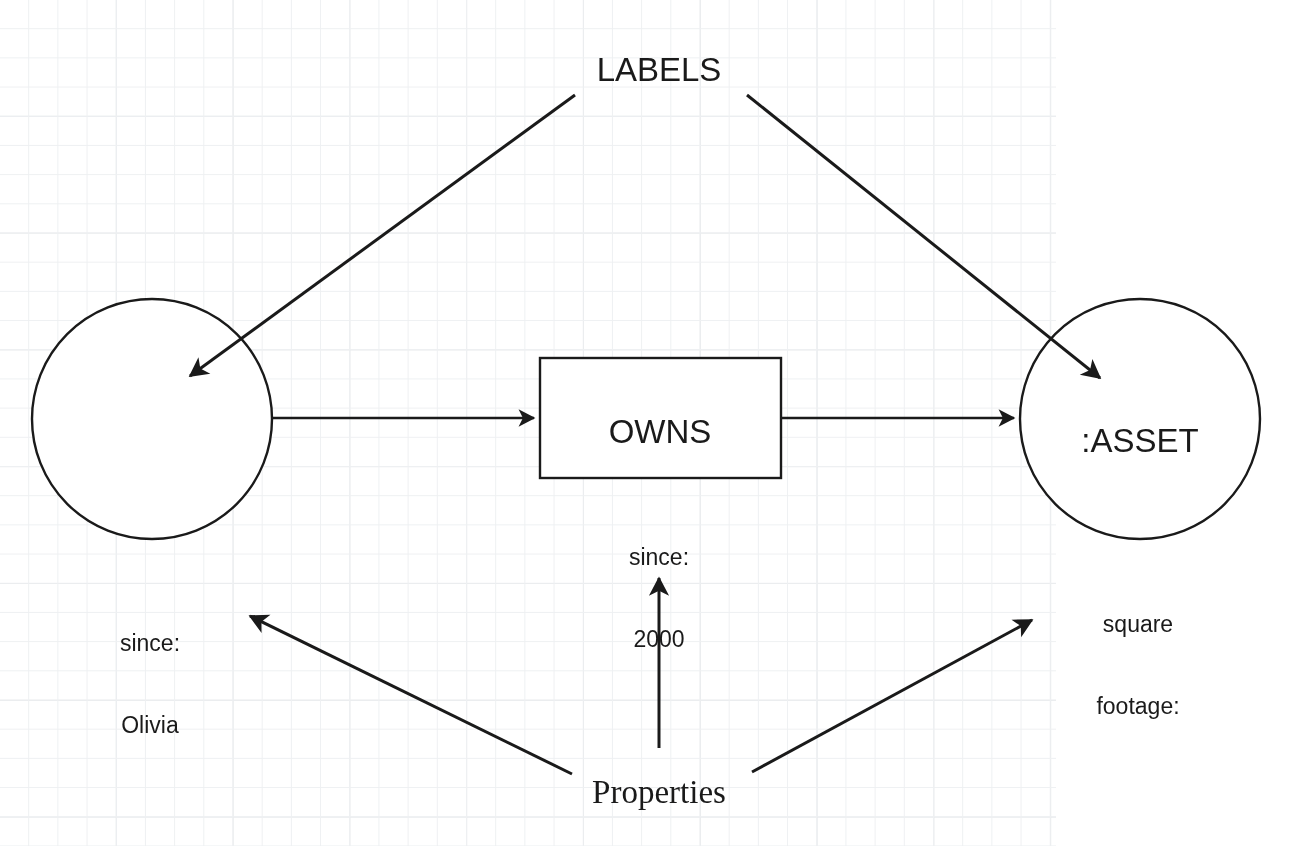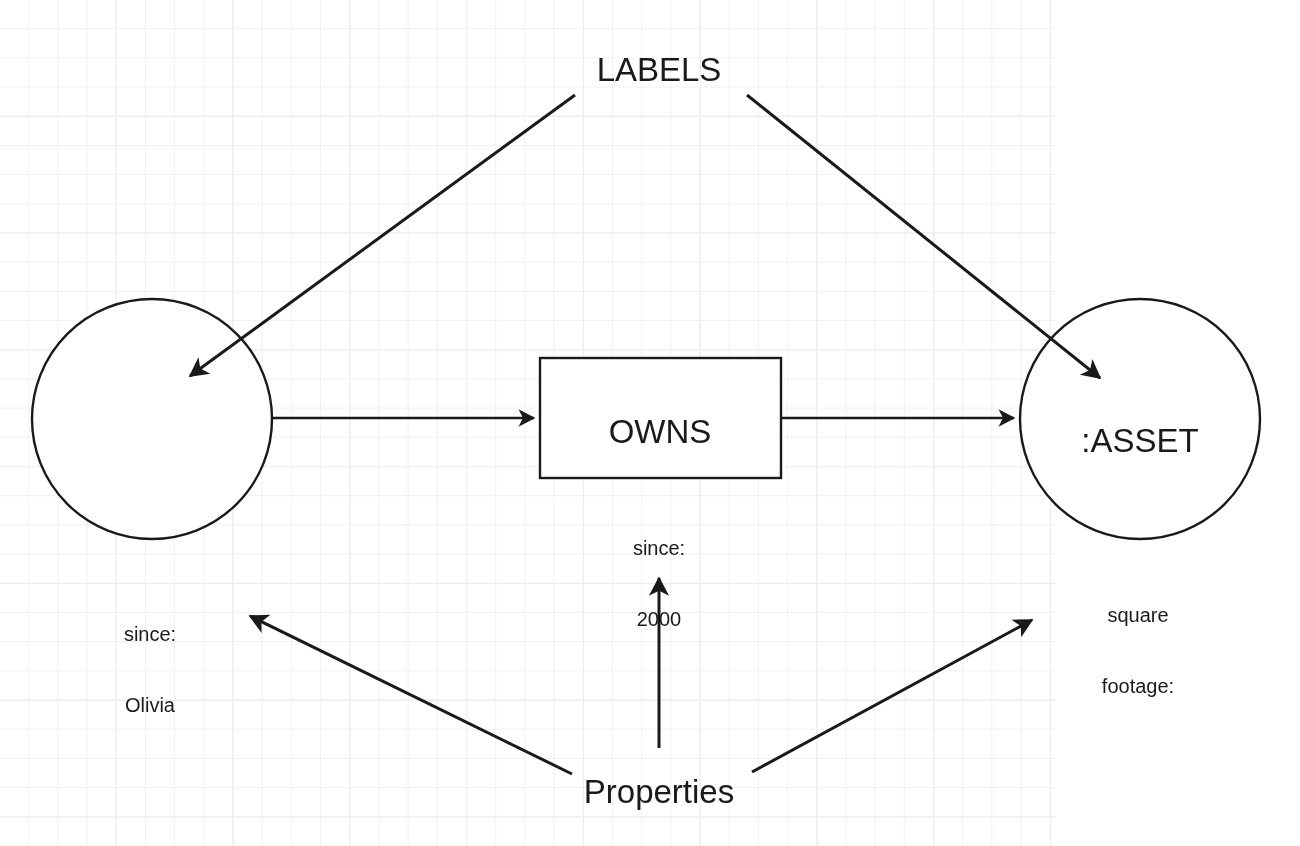--- a/index.html
+++ b/index.html
@@ -70,21 +70,21 @@
   .lbl-node {
     font-size: 33px;
   }
   .lbl-rel {
     font-size: 33px;
   }
   .lbl-annot {
     font-size: 33px;
   }
   .lbl-prop {
-    font-size: 20px;
+    font-size: 23px;
   }
   .centered {
     transform: translate(-50%, -50%);
   }
   .center-x {
     transform: translateX(-50%);
   }
 </style>
 </head>
 <body>
@@ -136,15 +136,15 @@
     <div>since:</div>
     <div>2000</div>
   </div>
 
   <div class="lbl lbl-prop center-x" style="left:1138px; top:557px;">
     <div>square</div>
     <div>footage:</div>
     
   </div>
 
-  <div class="lbl lbl-annot centered" style="left:659px; top:792px;">Properties</div>
+  <div class="lbl lbl-annot centered" style="left:659px; top:792px;font-family:Liberation Serif, serif;">Properties</div>
 
 </div>
 
 </body></html>

